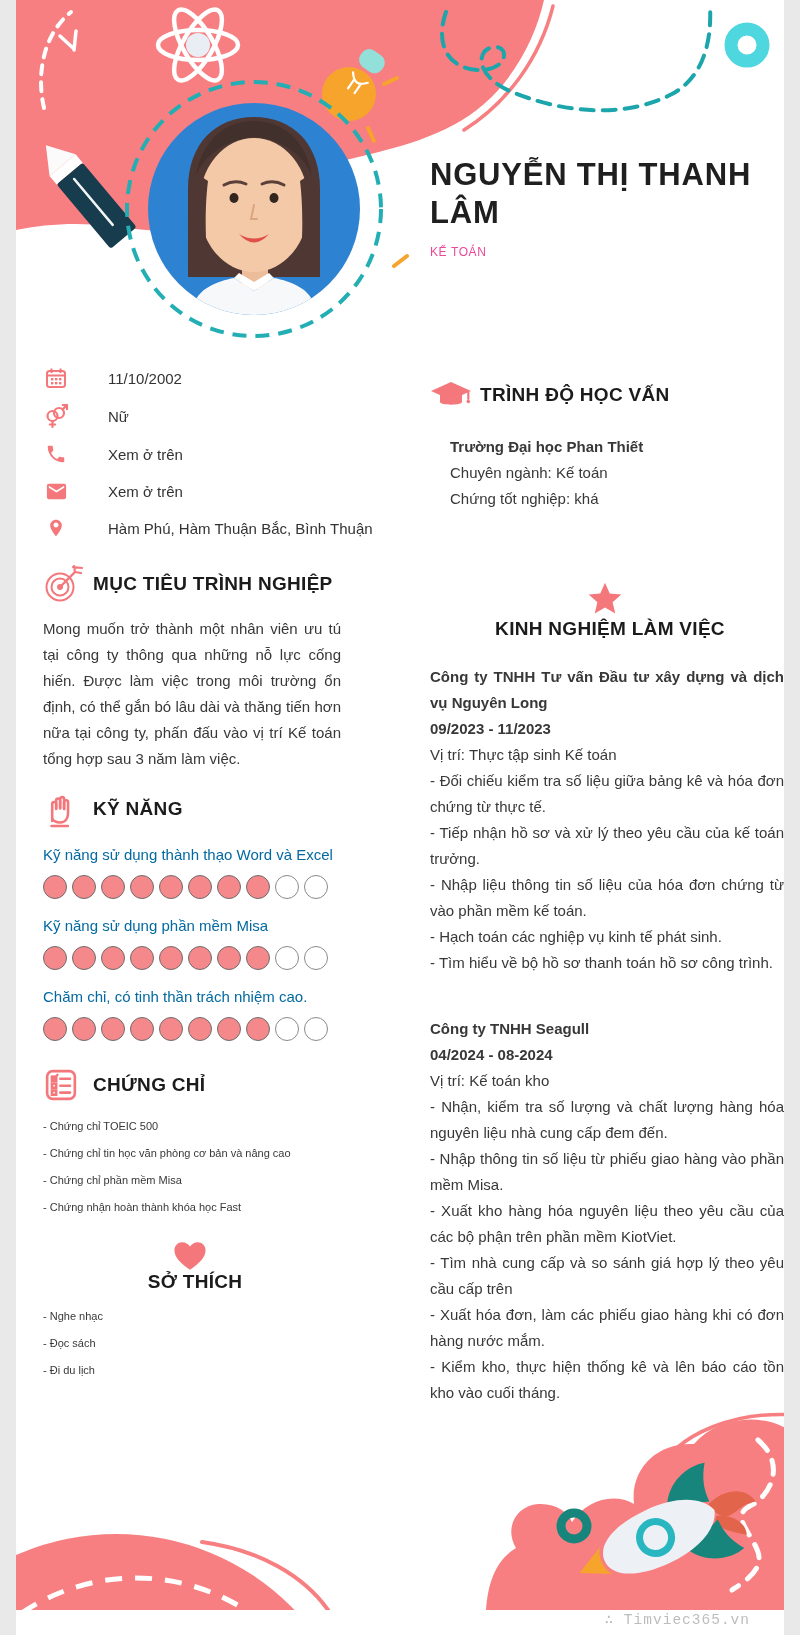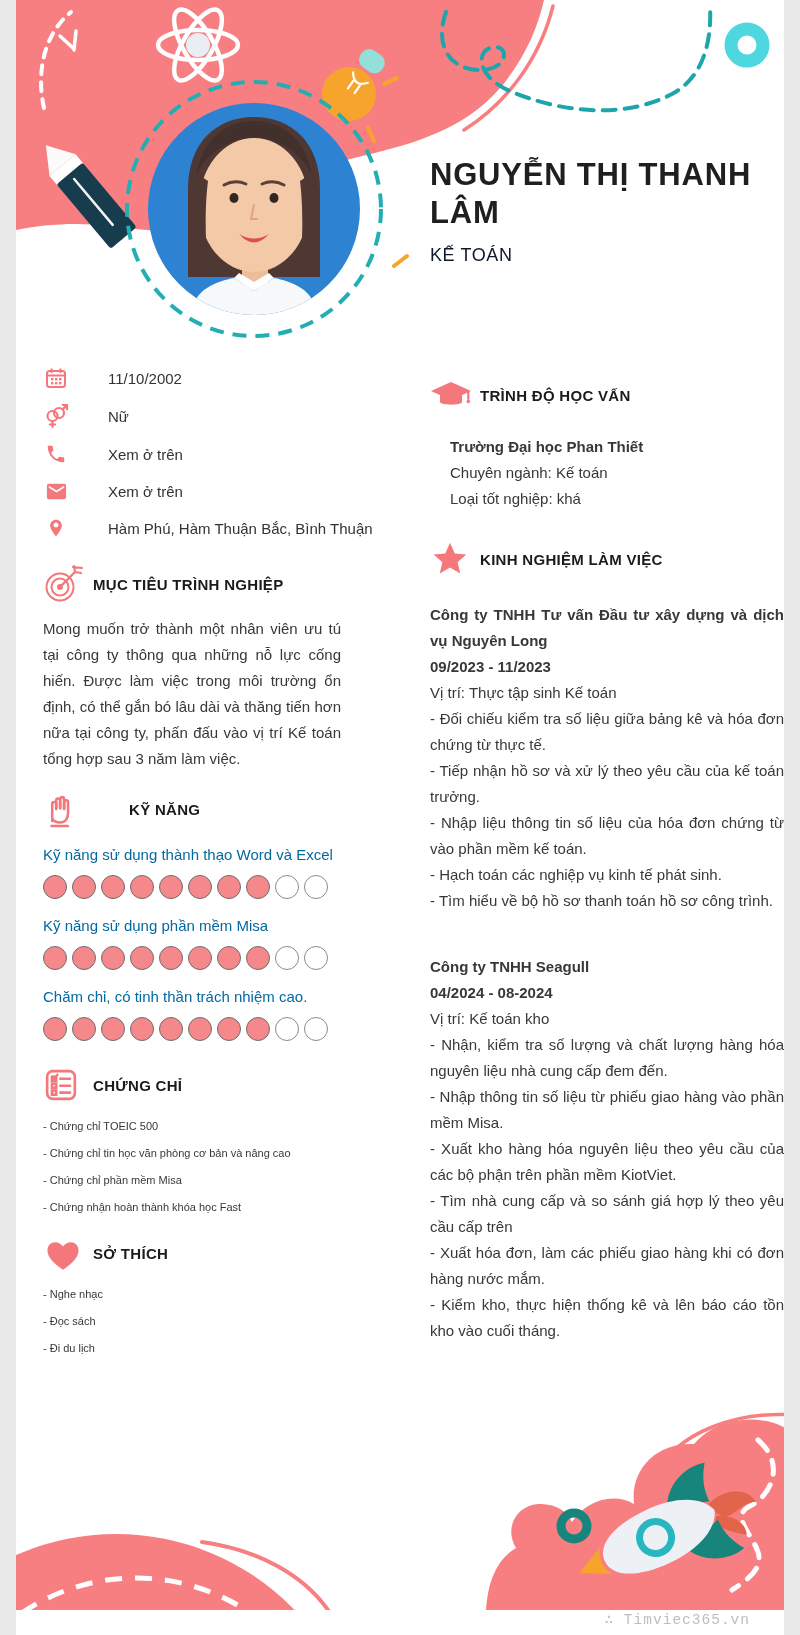--- a/index.html
+++ b/index.html
@@ -17,36 +17,36 @@
 
   
   .photo-wrap { position:absolute; left:106px; top:77px; width:264px; height:264px; }
 
   
   .name-block { position:absolute; left:414px; top:156px; width:362px; }
   .name {
     font-size:31px; font-weight:bold; color:#1f1f1f;
     line-height:1.22; letter-spacing:0.8px;
   }
-  .job-title { margin-top:13px; font-size:18px; color:#0f172a; letter-spacing:0.6px; }
+  .job-title { margin-top:13px; font-size:12px; color:#ec4899; letter-spacing:0.6px; }
 
   
   .col-left  { position:absolute; left:27px;  top:366px; width:298px; }
   .col-right { position:absolute; left:414px; top:366px; width:354px; }
 
   
   .info-row { display:flex; align-items:center; margin-bottom:13px; min-height:24px;gap:24px; }
   .info-row .ico { width:26px; display:flex; justify-content:center; margin-right:15px; flex:none; }
   .info-text { font-size:15px; color:#333; white-space:nowrap; }
 
   
   .sec-head { display:flex; align-items:center; margin-top:24px; margin-bottom:4px; }
   .sec-head .hico { width:44px; flex:none; display:flex; align-items:center; }
   .sec-head h2 {
-    font-size:15px; font-weight:bold; color:#1b1b1b;
+    font-size:19px; font-weight:bold; color:#1b1b1b;
     letter-spacing:0.3px; margin-left:6px; white-space:nowrap;
   }
 
   .para { margin-top:12px; font-size:15px; line-height:26px; text-align:justify; color:#383838; }
 
   
   .skill-label { margin-top:18px; font-size:15px; color:#0369a1; }
   .dots { display:flex; gap:5px; margin-top:12px; }
   .dot {
     width:24px; height:24px; border-radius:50%;
@@ -223,21 +223,21 @@
           <circle cx="17" cy="23" r="8.5"></circle>
           <circle cx="17" cy="23" r="3" fill="#F4777C" stroke="none"></circle>
           <path d="M17,23 L32,8" stroke-width="2.4"></path>
           <path d="M32,8 L31,2 M32,8 L38,9 M30,3 L39,4" stroke-width="2.2" stroke-linecap="round"></path>
         </svg>
       </span>
       <h2>MỤC TIÊU TRÌNH NGHIỆP</h2>
     </div>
     <p class="para">Mong muốn trở thành một nhân viên ưu tú tại công ty thông qua những nỗ lực cống hiến. Được làm việc trong môi trường ổn định, có thể gắn bó lâu dài và thăng tiến hơn nữa tại công ty, phấn đấu vào vị trí Kế toán tổng hợp sau 3 năm làm việc.</p>
 
-    <div class="sec-head" style="margin-top:18px;gap:36px;">
+    <div class="sec-head" style="margin-top:18px;">
       <span class="hico">
         <svg width="34" height="38" viewBox="0 0 24 26" fill="none" stroke="#F4777C" stroke-width="1.8" stroke-linecap="round" stroke-linejoin="round">
           <path d="M6.5,21.5 V9.5 a1.4,1.4 0 0 1 2.8,0 V13"></path>
           <path d="M9.3,12.5 V7 a1.4,1.4 0 0 1 2.8,0 V12.5"></path>
           <path d="M12.1,12.5 V6 a1.4,1.4 0 0 1 2.8,0 V13"></path>
           <path d="M14.9,13 V8.2 a1.4,1.4 0 0 1 2.8,0 V15.5 C17.7,19.5 16.2,22.5 12,22.5 C9.2,22.5 7.6,21.8 6.5,19.8"></path>
           <path d="M6,25 H17.5"></path>
         </svg>
       </span>
       <h2>KỸ NĂNG</h2>
@@ -302,21 +302,21 @@
       </span>
       <h2>CHỨNG CHỈ</h2>
     </div>
     <ul class="simple-list">
       <li>- Chứng chỉ TOEIC 500</li>
       <li>- Chứng chỉ tin học văn phòng cơ bản và nâng cao</li>
       <li>- Chứng chỉ phần mềm Misa</li>
       <li>- Chứng nhận hoàn thành khóa học Fast</li>
     </ul>
 
-    <div class="sec-head" style="margin-top:14px;">
+    <div class="sec-head" style="margin-top:14px;flex-direction:column;">
       <span class="hico">
         <svg width="40" height="36" viewBox="0 0 24 22" fill="#F4777C">
           <path d="M12 21.3 C5.8 17 2.5 13.2 2.5 9.4 C2.5 6.6 4.6 4.5 7.3 4.5 C9.2 4.5 10.9 5.5 12 7.1 C13.1 5.5 14.8 4.5 16.7 4.5 C19.4 4.5 21.5 6.6 21.5 9.4 C21.5 13.2 18.2 17 12 21.3 Z"></path>
         </svg>
       </span>
       <h2>SỞ THÍCH</h2>
     </div>
     <ul class="simple-list">
       <li>- Nghe nhạc</li>
       <li>- Đọc sách</li>
@@ -333,24 +333,24 @@
           <path d="M10,14.5 V22 C10,25.5 32,25.5 32,22 V14.5 L21,19.5 Z"></path>
           <rect x="37.2" y="11" width="2.2" height="9" rx="1"></rect>
           <circle cx="38.3" cy="21.5" r="1.8"></circle>
         </svg>
       </span>
       <h2>TRÌNH ĐỘ HỌC VẤN</h2>
     </div>
     <div class="edu">
       <p class="b">Trường Đại học Phan Thiết</p>
       <p>Chuyên ngành: Kế toán</p>
-      <p>Loại tốt nghiệp: khá</p>
-    </div>
-
-    <div class="sec-head" style="margin-top:28px;">
+      <p>Chứng tốt nghiệp: khá</p>
+    </div>
+
+    <div class="sec-head" style="margin-top:68px;flex-direction:column;">
       <span class="hico">
         <svg width="40" height="38" viewBox="0 0 24 24" fill="#F4777C">
           <path d="M12 1.8 L15 8.5 L22.3 9.2 L16.8 14 L18.5 21.2 L12 17.3 L5.5 21.2 L7.2 14 L1.7 9.2 L9 8.5 Z"></path>
         </svg>
       </span>
       <h2>KINH NGHIỆM LÀM VIỆC</h2>
     </div>
 
     <div class="job">
       <p class="b jt">Công ty TNHH Tư vấn Đầu tư xây dựng và dịch vụ Nguyên Long</p>

